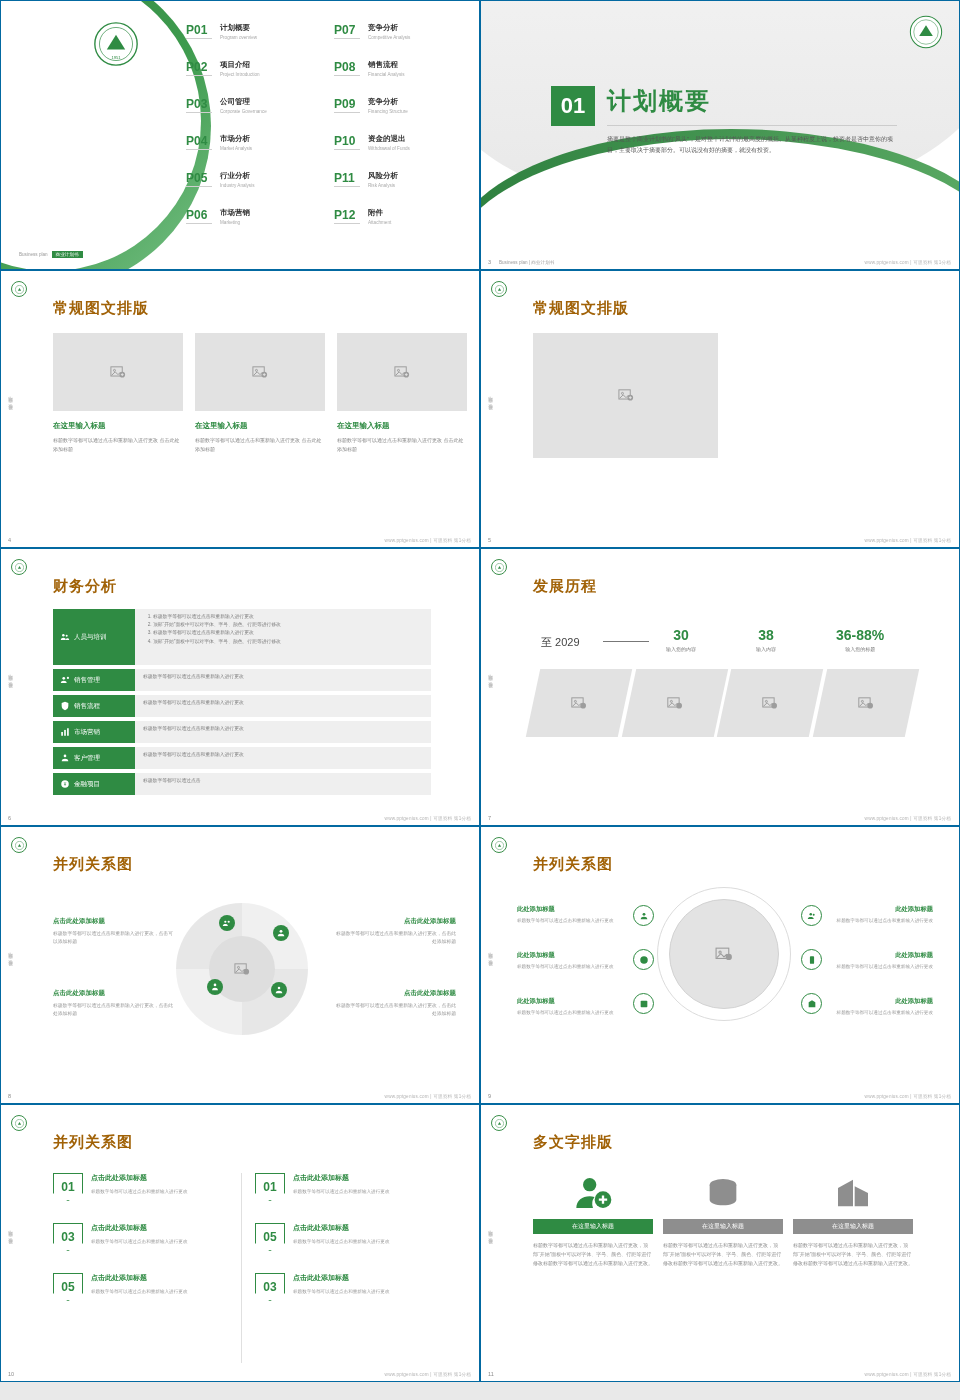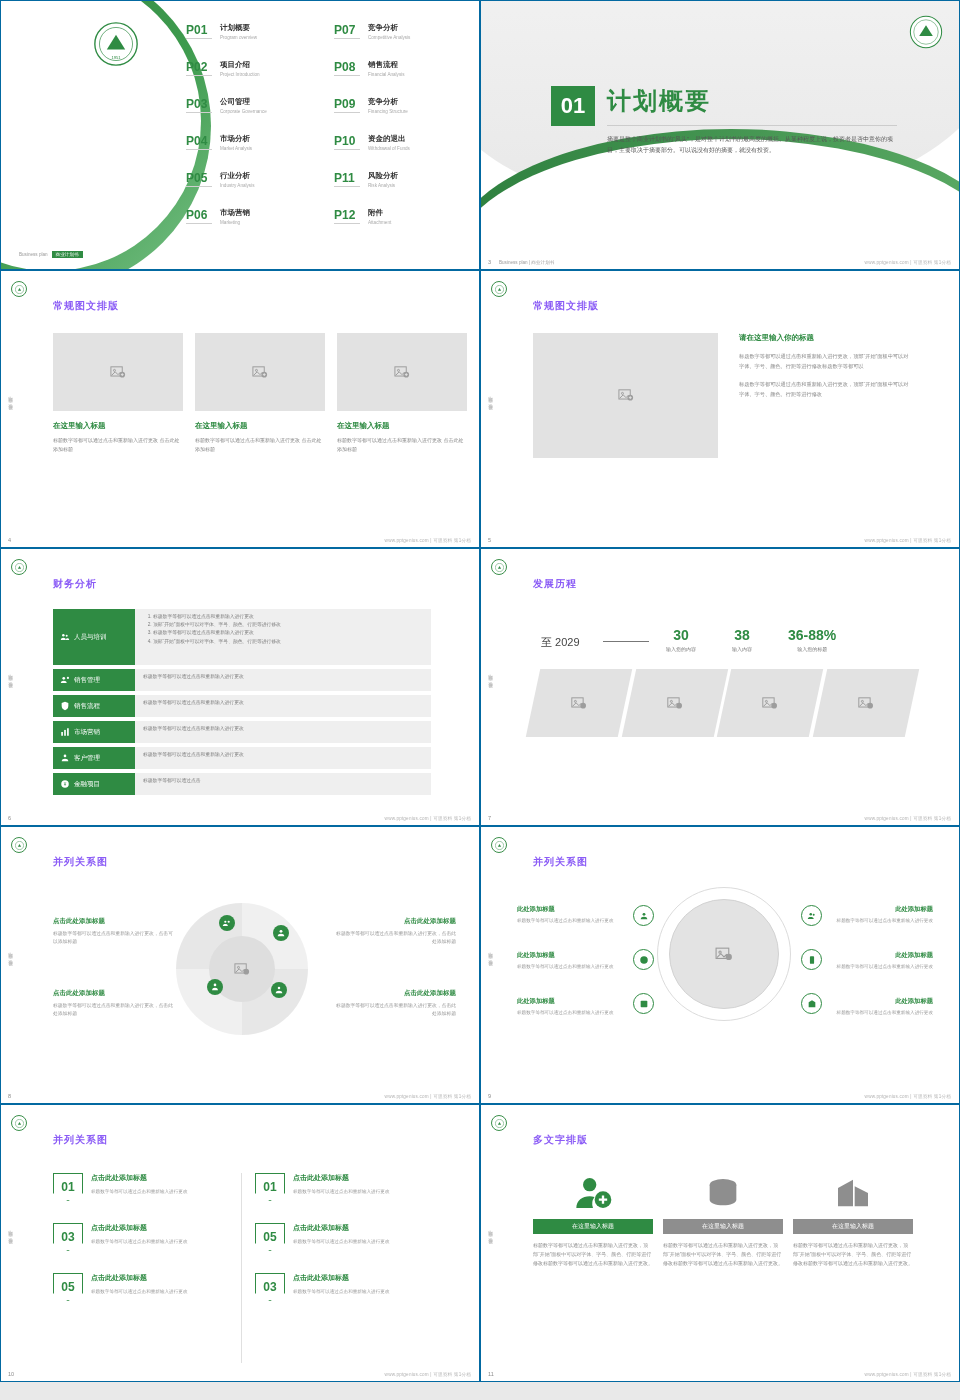--- a/index.html
+++ b/index.html
@@ -7,21 +7,21 @@
   .deck{display:grid;grid-template-columns:480px 480px;}
   .slide{position:relative;width:480px;height:270px;background:#fff;overflow:hidden;border:1px solid #0369a1;box-sizing:border-box;}
   .slide.tall{height:278px;}
   .footer{position:absolute;left:0;bottom:0;width:100%;height:16px;font-size:4.6px;color:#9a9a9a;display:flex;align-items:center;}
   .footer .pg{position:absolute;left:7px;bottom:4px;font-size:5.5px;color:#8c8c8c;}
   .footer .right{position:absolute;right:8px;bottom:4px;font-size:4.6px;color:#b3b3b3;letter-spacing:.2px;}
   .footer .left{position:absolute;left:18px;bottom:4px;font-size:4.6px;color:#9a9a9a;}
   .sidetag{position:absolute;left:6px;top:50%;transform:translateY(-50%) rotate(180deg);writing-mode:vertical-rl;font-size:4.4px;color:#bdbdbd;letter-spacing:.5px;line-height:7px;}
   .badge{position:absolute;left:10px;top:10px;width:14px;height:14px;border-radius:50%;border:1px solid #3a8f4a;display:flex;align-items:center;justify-content:center;}
   .badge svg{width:9px;height:9px;}
-  h2.stitle{position:absolute;left:52px;top:28px;margin:0;font-size:10px;font-weight:bold;color:#8b5cf6;letter-spacing:1px;}
+  h2.stitle{position:absolute;left:52px;top:28px;margin:0;font-size:15px;font-weight:bold;color:#a16207;letter-spacing:1px;}
   .imgbox{background:#e2e2e2;display:flex;align-items:center;justify-content:center;}
   .imgicon{width:20px;height:17px;position:relative;}
   .imgicon svg{width:100%;height:100%;}
   .s2 .swoosh{position:absolute;left:-120px;top:-40px;width:330px;height:330px;border-radius:50%;background:linear-gradient(135deg,#2d7f3e 0%,#3e9b4e 60%,#7cc389 100%);}
   .s2 .swoosh2{position:absolute;left:-100px;top:-30px;width:300px;height:300px;border-radius:50%;background:#fff;}
   .contents-label{position:absolute;left:18px;top:34px;writing-mode:vertical-rl;font-size:19px;font-weight:bold;color:#fff;letter-spacing:3px;}
   .contents-sub{position:absolute;left:44px;top:150px;writing-mode:vertical-rl;font-size:11px;font-weight:bold;color:#fff;letter-spacing:2px;}
   .toc{position:absolute;left:185px;top:22px;width:280px;display:grid;grid-template-columns:1fr 1fr;column-gap:16px;row-gap:0;}
   .toc-item{display:flex;align-items:flex-start;height:37px;}
   .toc-num{font-size:12px;font-weight:bold;color:#2f8b43;width:34px;position:relative;}
@@ -56,21 +56,21 @@
   .lrow{display:flex;margin-bottom:4px;}
   .ltag{width:82px;background:#2f8b43;color:#fff;font-size:6.5px;display:flex;align-items:center;gap:4px;padding-left:7px;box-sizing:border-box;}
   .ltag svg{width:10px;height:10px;flex:none;}
   .lbody{flex:1;background:#efefef;padding:4px 8px;box-sizing:border-box;}
   .lbody li{font-size:4.8px;color:#7d7d7d;line-height:8.2px;}
   .lbody ol{margin:0;padding-left:10px;}
   .lbody .one{font-size:4.8px;color:#7d7d7d;line-height:8.2px;}
   
   .s7 .axis{position:absolute;left:60px;top:86px;font-size:11px;color:#444;}
   .s7 .axisline{position:absolute;left:122px;top:92px;width:46px;height:1px;background:#777;}
-  .s7 .stats{position:absolute;left:185px;top:78px;display:flex;gap:36px;}
+  .s7 .stats{position:absolute;left:185px;top:78px;display:flex;gap:60px;}
   .stat .v{font-size:14px;font-weight:bold;color:#2f8b43;text-align:center;}
   .stat .l{font-size:5px;color:#777;margin-top:3px;text-align:center;}
   .s7 .strip{position:absolute;left:52px;top:120px;width:378px;height:68px;display:flex;gap:4px;}
   .s7 .strip div{flex:1;background:#e2e2e2;transform:skewX(-12deg);display:flex;align-items:center;justify-content:center;}
   .s7 .strip div svg{transform:skewX(12deg);}
   
   .s8 .donut{position:absolute;left:175px;top:76px;width:132px;height:132px;border-radius:50%;background:conic-gradient(#f0f0f0 0 25%,#e7e7e7 0 50%,#f0f0f0 0 75%,#e7e7e7 0 100%);}
   .s8 .donuthole{position:absolute;left:208px;top:109px;width:66px;height:66px;border-radius:50%;background:#dedede;display:flex;align-items:center;justify-content:center;}
   .s8 .pic{position:absolute;border-radius:50%;width:16px;height:16px;background:#2f8b43;display:flex;align-items:center;justify-content:center;}
   .txtblk{position:absolute;width:120px;}
@@ -295,25 +295,20 @@
     <h2 class="stitle">常规图文排版</h2>
     <div class="imgbox">
         <span class="imgicon"><svg viewBox="0 0 24 24" fill="none" stroke="#9d9d9d" stroke-width="1.4">
             <rect x="2" y="4" width="16" height="13"></rect>
             <circle cx="7" cy="9" r="1.4"></circle>
             <path d="M3 16 l5-5 4 4 3-3 3 4"></path>
             <circle cx="18" cy="15" r="4" fill="#9d9d9d" stroke="none"></circle>
             <path d="M18 13v4M16 15h4" stroke="#e2e2e2"></path>
           </svg></span>
       </div>
-    <div class="rt">
-      <h3>请在这里输入你的标题</h3>
-      <p>标题数字等都可以通过点击和重新输入进行更改，顶部“开始”面板中可以对字体、字号、颜色、行距等进行修改标题数字等都可以</p>
-      <p>标题数字等都可以通过点击和重新输入进行更改，顶部“开始”面板中可以对字体、字号、颜色、行距等进行修改</p>
-    </div>
     <div class="footer">
       <span class="pg">5</span>
       <span class="right">www.pptgenius.com | 可思资料 第1分档</span>
     </div>
   </div>
 
   <div class="slide tall">
     <div class="badge">
         <svg viewBox="0 0 100 100">
           <circle cx="50" cy="50" r="46" fill="none" stroke="#2f8b43" stroke-width="5"></circle>

